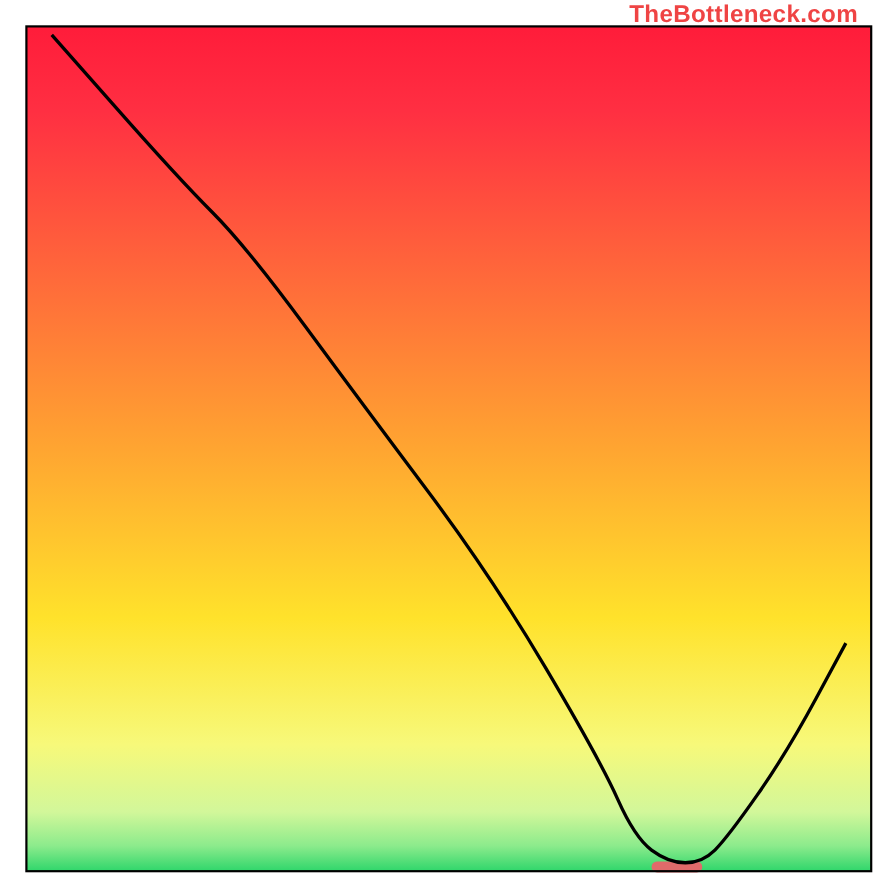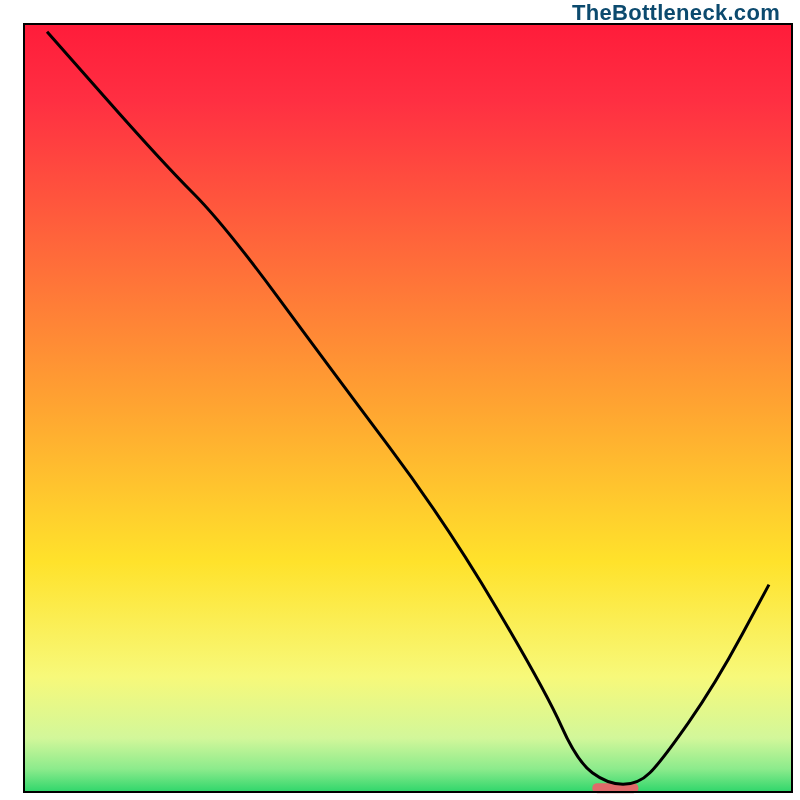--- a/index.html
+++ b/index.html
@@ -14,21 +14,21 @@
     position: relative;
     width: 800px;
     height: 800px;
   }
   .watermark {
     position: absolute;
     top: 0px;
     right: 20px;
     font-size: 22px;
     font-weight: 600;
-    color: #0c4a6e;
+    color: #ef4444;
     letter-spacing: 0.3px;
   }
   svg {
     display: block;
   }
 </style>
 </head>
 <body>
 
 <div class="chart-container">

